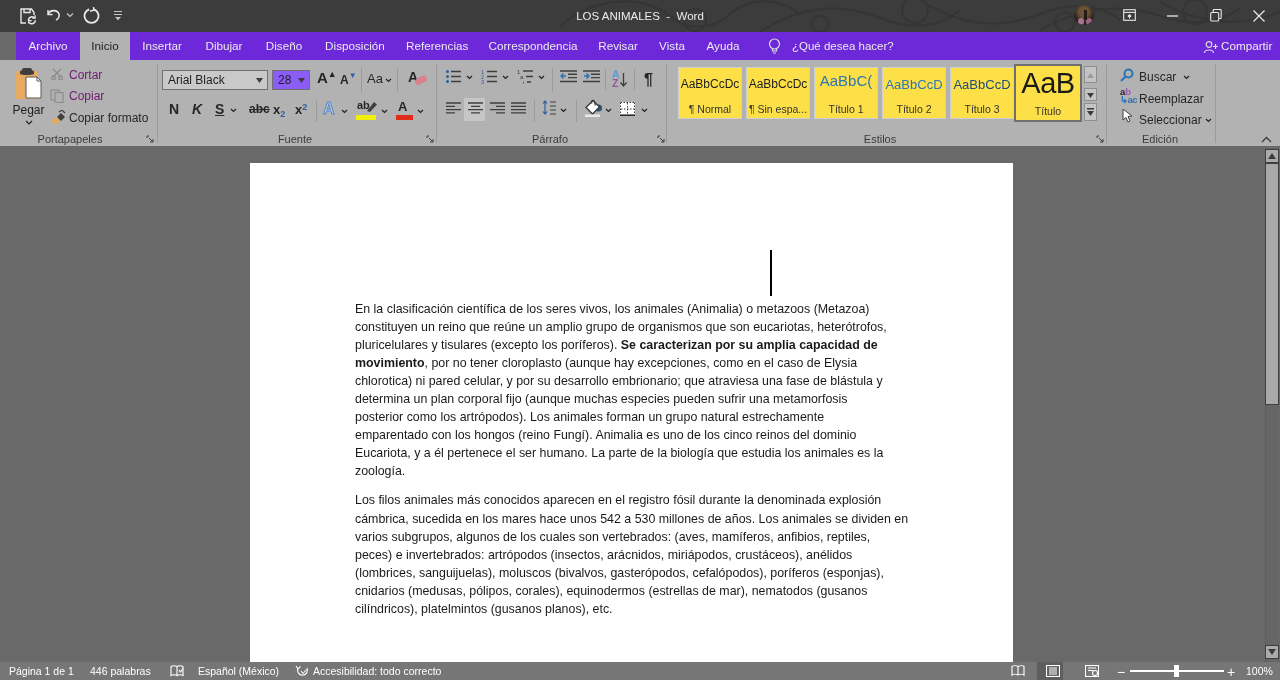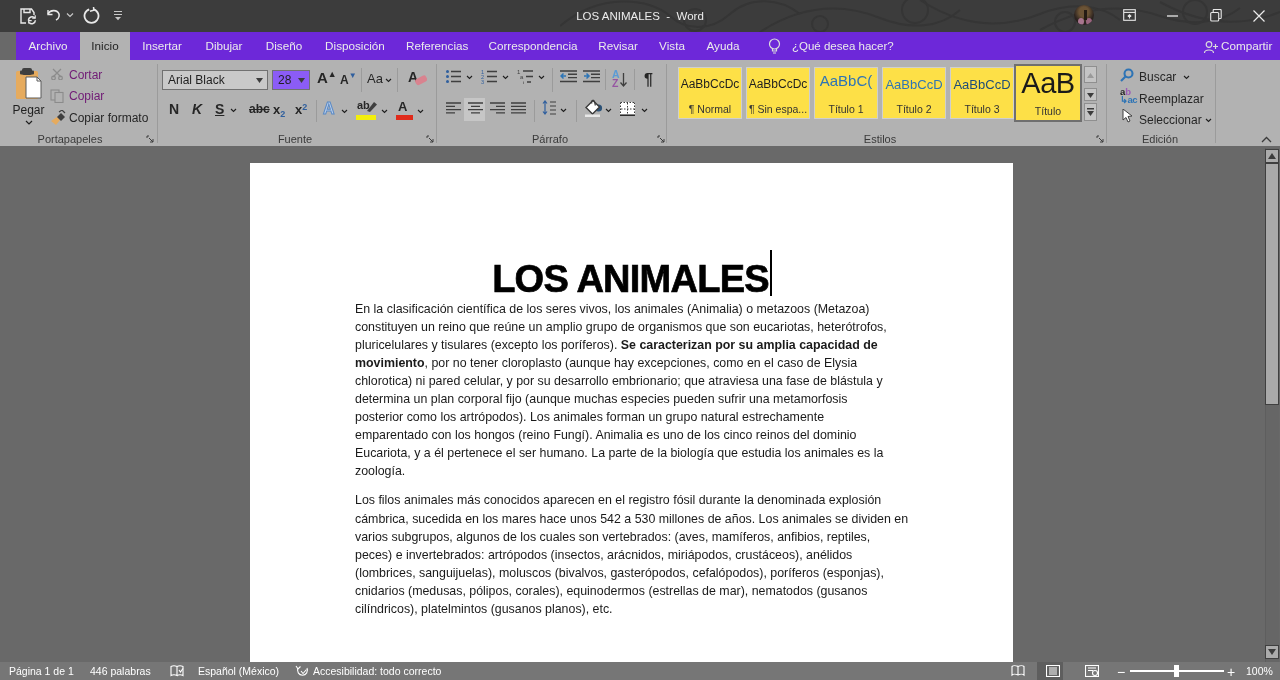--- a/index.html
+++ b/index.html
@@ -362,21 +362,20 @@
       <path d="M1,1 L3.5,3.5 L6,1"></path>
     </svg>
   <div class="grplabel" style="left:1110px;width:100px;">Edición</div>
   <svg class="abs" style="left:1261px;top:76px" width="11" height="7" viewBox="0 0 11 7" fill="none" stroke="#3a3a3a" stroke-width="1.3">
       <path d="M1,6 L5.5,1.5 L10,6"></path>
     </svg>
 </div>
 
 <div id="docarea">
   <div id="page">
-    <div id="doctitle">LOS ANIMALES</div>
       <div class="abs" style="left:520px;top:87px;width:1.5px;height:46px;background:#000;"></div>
     <div id="doctext">
       <p>En la clasificación científica de los seres vivos, los animales (Animalia) o metazoos (Metazoa)<br>
 constituyen un reino que reúne un amplio grupo de organismos que son eucariotas, heterótrofos,<br>
 pluricelulares y tisulares (excepto los poríferos). <b>Se caracterizan por su amplia capacidad de<br>
 movimiento</b>, por no tener cloroplasto (aunque hay excepciones, como en el caso de Elysia<br>
 chlorotica) ni pared celular, y por su desarrollo embrionario; que atraviesa una fase de blástula y<br>
 determina un plan corporal fijo (aunque muchas especies pueden sufrir una metamorfosis<br>
 posterior como los artrópodos). Los animales forman un grupo natural estrechamente<br>
 emparentado con los hongos (reino Fungí). Animalia es uno de los cinco reinos del dominio<br>

